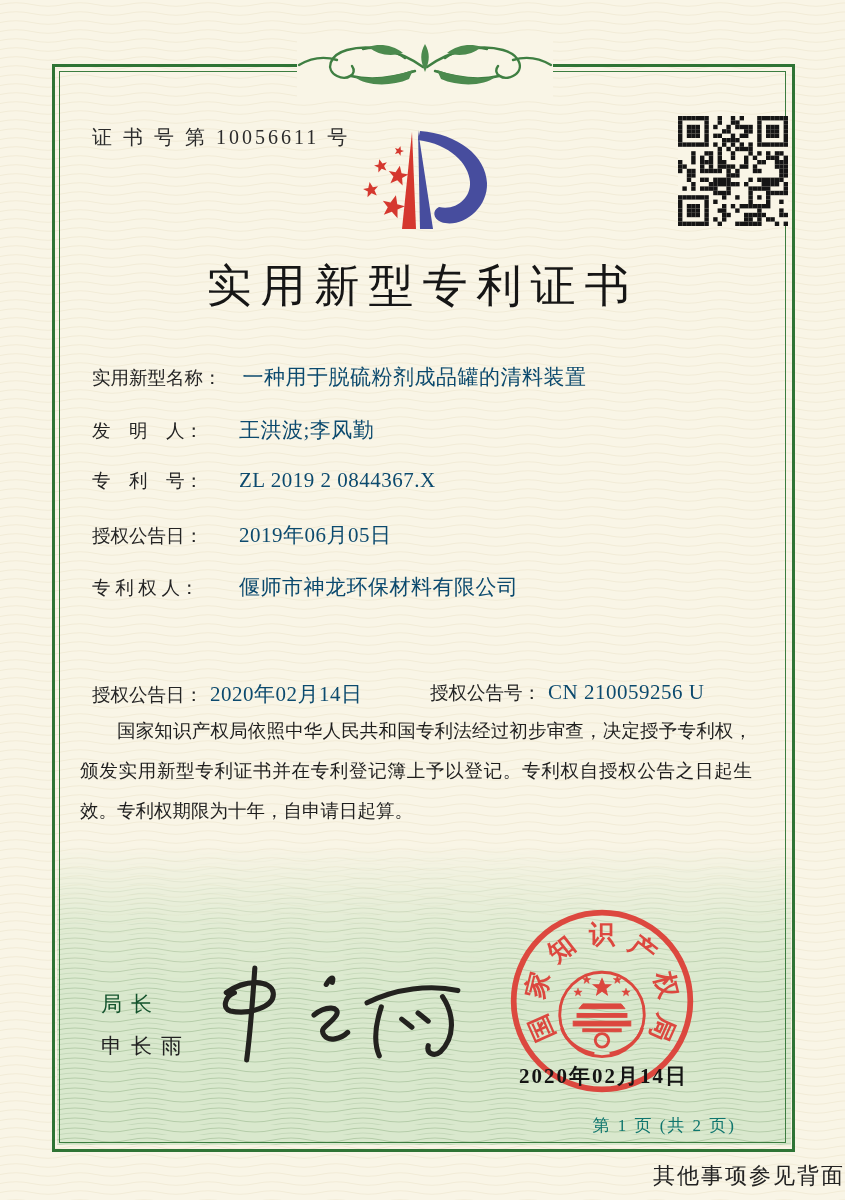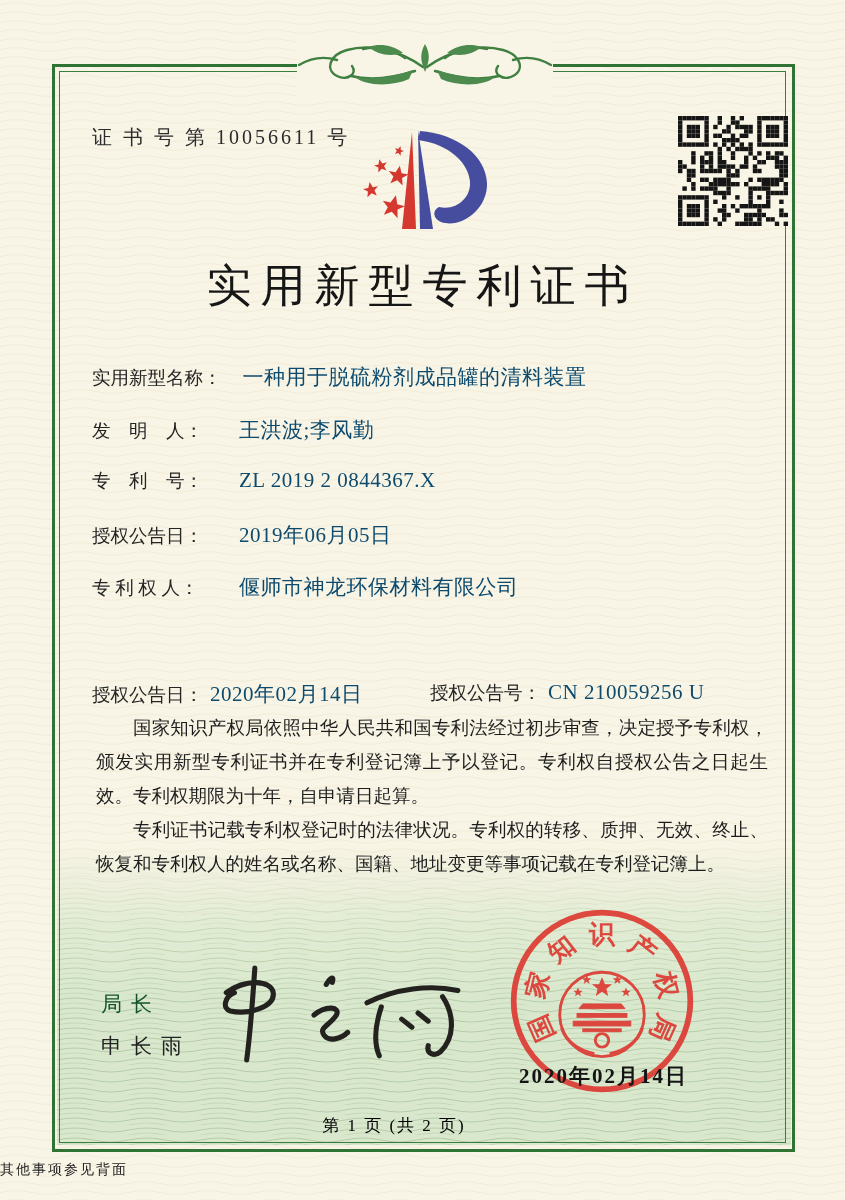--- a/index.html
+++ b/index.html
@@ -42,46 +42,46 @@
   }
   .field-value{
     font-size:21px;color:#0c4a6e;white-space:nowrap;letter-spacing:.5px;
   }
   .grant-row{
     position:absolute;left:92px;top:680px;width:700px;display:flex;
   }
   .grant-pair{display:flex;align-items:baseline;}
   .grant-pair.second{position:absolute;left:338px;top:0;justify-content:space-between;}
   .paras{
-    position:absolute;left:96px;top:711px;width:672px;
-    font-size:18.5px;line-height:34px;color:#1e1e1e;
+    position:absolute;left:80px;top:711px;width:672px;
+    font-size:18.5px;line-height:40px;color:#1e1e1e;
     text-align:justify;
   }
   .paras p{margin:0;text-indent:2em;}
 
   
   .signer-title{
     position:absolute;left:101px;top:990px;
     font-size:21px;letter-spacing:9px;color:#14532d;
   }
   .signer-name{
     position:absolute;left:101px;top:1032px;
     font-size:21px;letter-spacing:9px;color:#222;
   }
   .seal-date{
     position:absolute;left:519px;top:1062px;
     font-size:21px;letter-spacing:2px;color:#141414;font-weight:bold;
   }
   .page-no{
-    position:absolute;left:52px;top:1114px;width:684px;text-align:center;
-    font-size:17px;letter-spacing:2px;color:#000000;
+    position:absolute;left:52px;top:1114px;width:684px;text-align:right;
+    font-size:17px;letter-spacing:2px;color:#0f766e;
   }
   .back-note{
-    position:absolute;left:0;top:1161px;width:845px;text-align:left;
-    font-size:14px;letter-spacing:2px;color:#222;
+    position:absolute;left:0;top:1161px;width:845px;text-align:right;
+    font-size:22px;letter-spacing:2px;color:#222;
   }
 </style>
 </head>
 <body>
 
 <div class="page">
 
   <svg class="abs" style="left:0;top:0" width="845" height="1200">
     <defs>
       <pattern id="pw" width="64" height="9" patternUnits="userSpaceOnUse">
@@ -496,21 +496,20 @@
       <span class="field-value">2020年02月14日</span>
     </div>
     <div class="grant-pair second">
       <span class="field-label" style="flex-basis:118px">授权公告号：</span>
       <span class="field-value">CN 210059256 U</span>
     </div>
   </div>
 
   <div class="paras">
     <p>国家知识产权局依照中华人民共和国专利法经过初步审查，决定授予专利权，颁发实用新型专利证书并在专利登记簿上予以登记。专利权自授权公告之日起生效。专利权期限为十年，自申请日起算。</p>
-    <p>专利证书记载专利权登记时的法律状况。专利权的转移、质押、无效、终止、恢复和专利权人的姓名或名称、国籍、地址变更等事项记载在专利登记簿上。</p>
   </div>
 
   <div class="signer-title">局长</div>
   <div class="signer-name">申长雨</div>
 
   <svg class="abs" style="left:212px;top:962px" width="255" height="102" viewBox="0 0 250 100">
     <g stroke="#23221f" stroke-width="5" fill="none" stroke-linecap="round" stroke-linejoin="round">
       <path d="M42,6 C40,34 38,66 34,96"></path>
       <path d="M14,30 C34,16 58,18 60,30 C62,44 36,52 18,48 C10,46 12,34 22,30"></path>
       <path d="M112,22 C116,15 120,13 118,20"></path>

